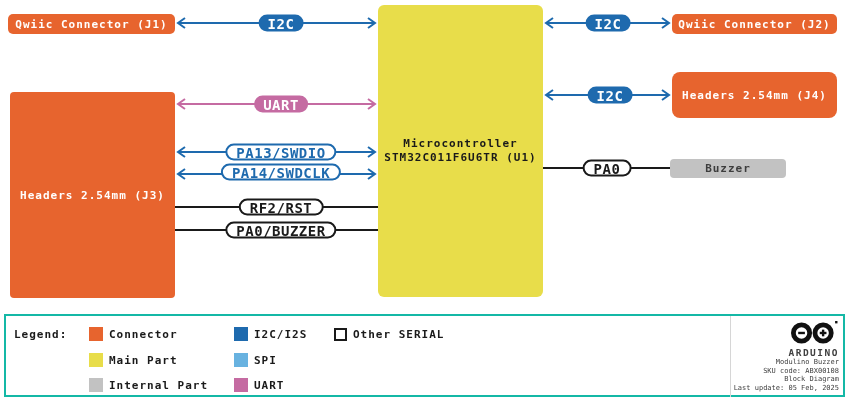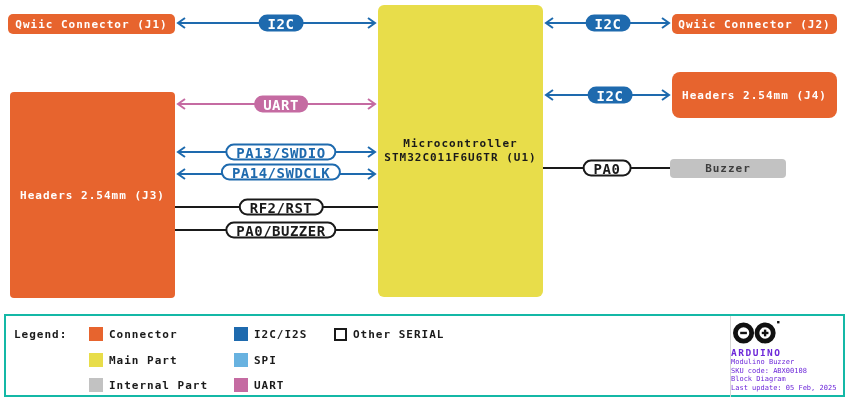--- a/index.html
+++ b/index.html
@@ -29,21 +29,21 @@
   .legend-item .swatch { width:14px; height:14px; flex:0 0 auto; }
   .legend-item .swatch-outline { width:13px; height:13px; background:#fff; border:2px solid #1a1a1a; }
   .legend-item .lbl { font-size:11px; font-weight:bold; letter-spacing:1px; color:#1a1a1a;
                       white-space:nowrap; }
   .l-c1 { left:83px; }  .l-c2 { left:228px; }  .l-c3 { left:328px; }
   .l-r1 { top:11px; }   .l-r2 { top:37px; }    .l-r3 { top:62px; }
 
   .legend-divider { position:absolute; left:724px; top:0; width:1px; height:81px; background:#d6d6d6; }
 
   .footer { position:absolute; left:725px; top:0; width:116px; height:81px;
-            padding:4px 8px 0 0; color:#6d28d9; }
+            padding:4px 8px 0 0; text-align:right; color:#404040; }
   .brand-logo { display:inline-block; margin:1px 0 0 0; }
   .brand-name { font-size:9.5px; font-weight:bold; letter-spacing:1.5px; line-height:10px; }
   .footer-line { font-size:7px; line-height:8.5px; white-space:nowrap; }
 </style>
 </head>
 <body>
 
 <div class="stage">
 
   <svg class="wires" width="850" height="310">

